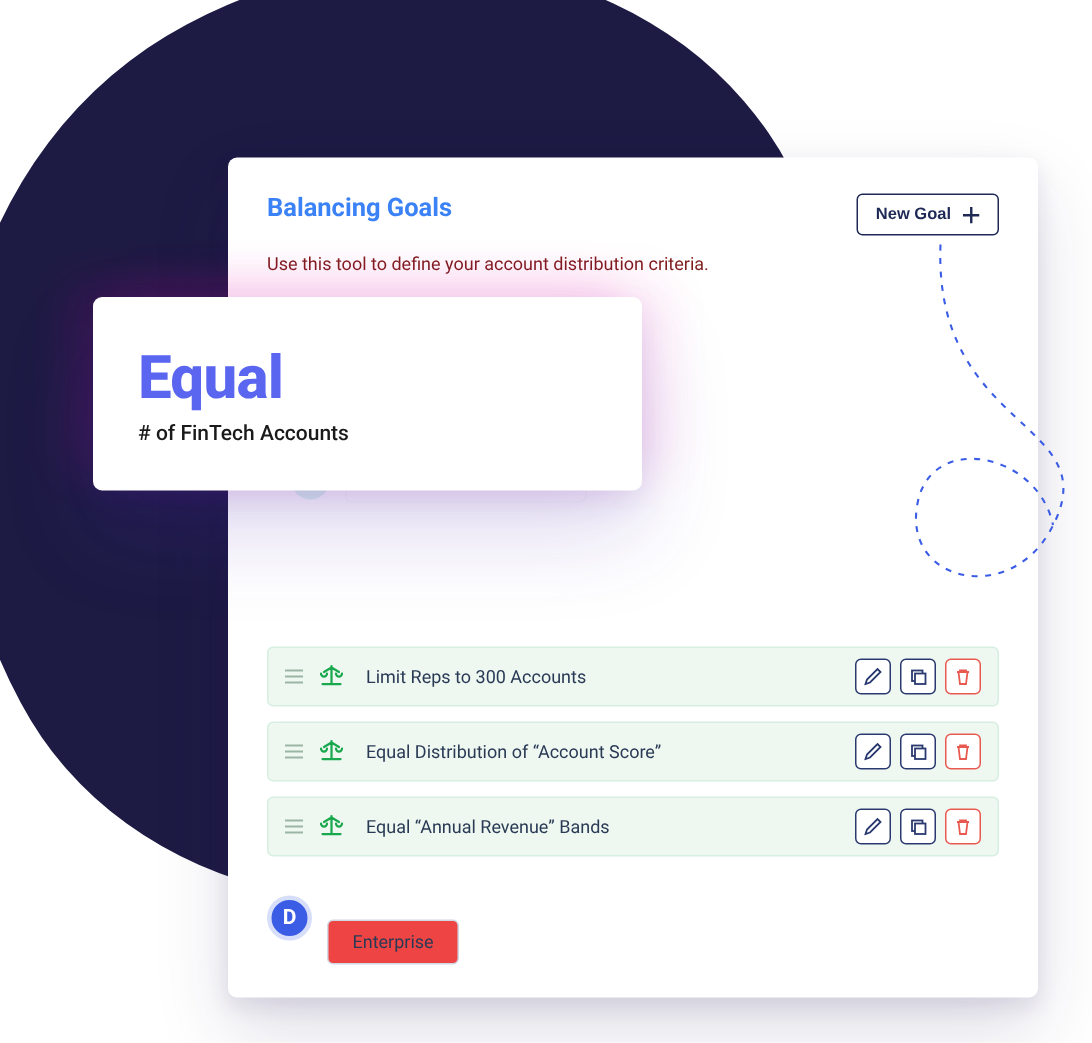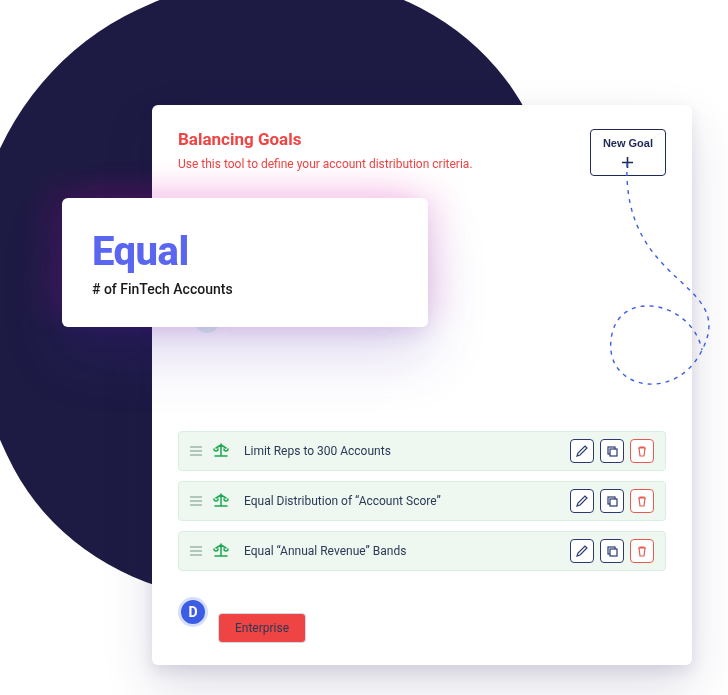--- a/index.html
+++ b/index.html
@@ -13,29 +13,28 @@
   .panel {
     position: absolute;
     left: 152px; top: 105px;
     width: 540px; height: 560px;
     background: #fff;
     border-radius: 6px;
     box-shadow: 0 22px 50px rgba(40,30,90,0.15), 0 6px 14px rgba(40,30,90,0.10);
     padding: 24px 26px;
   }
   .panel-header { display: flex; justify-content: space-between; align-items: flex-start; }
-  .panel-title { font-size: 17px; font-weight: 700; color: #ef4444; }
-  .panel-sub { font-size: 12px; color: #ef4444; margin-top: 8px; }
+  .panel-title { font-size: 17px; font-weight: 700; color: #3b82f6; }
+  .panel-sub { font-size: 12px; color: #7f1d1d; margin-top: 20px; }
   .new-goal-btn {
     display: flex; align-items: center; gap: 8px;
     border: 1px solid #1e2a55; border-radius: 4px;
     background: #fff; padding: 7px 12px;
     font-size: 11px; font-weight: 700; color: #1e2a55;
     cursor: pointer;
-    flex-direction: column;
   }
   .new-goal-btn svg { display: block; }
 
   
   .dashed-line { position: absolute; left: 320px; top: 55px; width: 280px; height: 260px; pointer-events: none; }
 
   
   .ghost-area { position: absolute; left: 22px; top: 82px; width: 360px; opacity: 0.12; }
   .ghost-chip { display: flex; align-items: center; gap: 10px; margin: 22px 0 22px 40px; }
   .ghost-badge { width: 26px; height: 26px; border-radius: 50%; }

